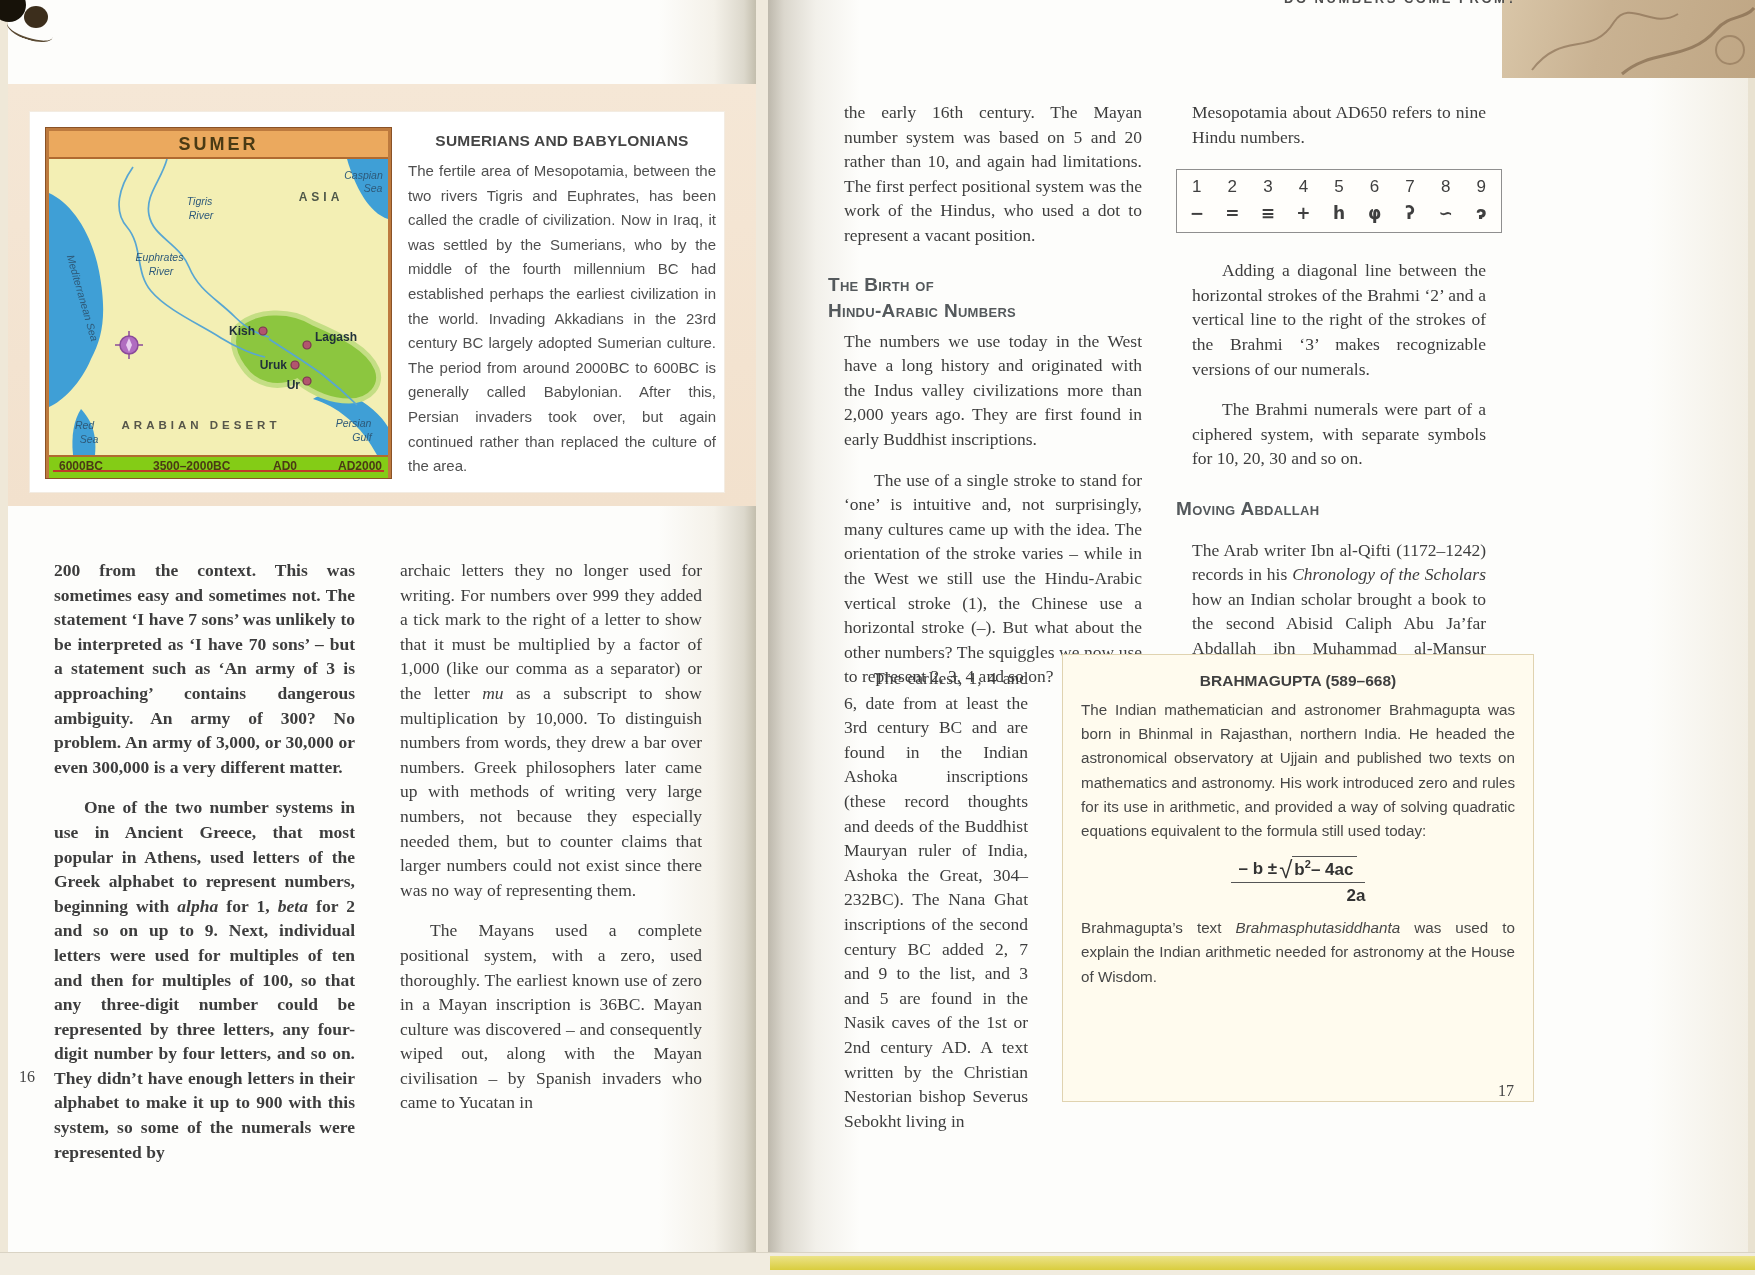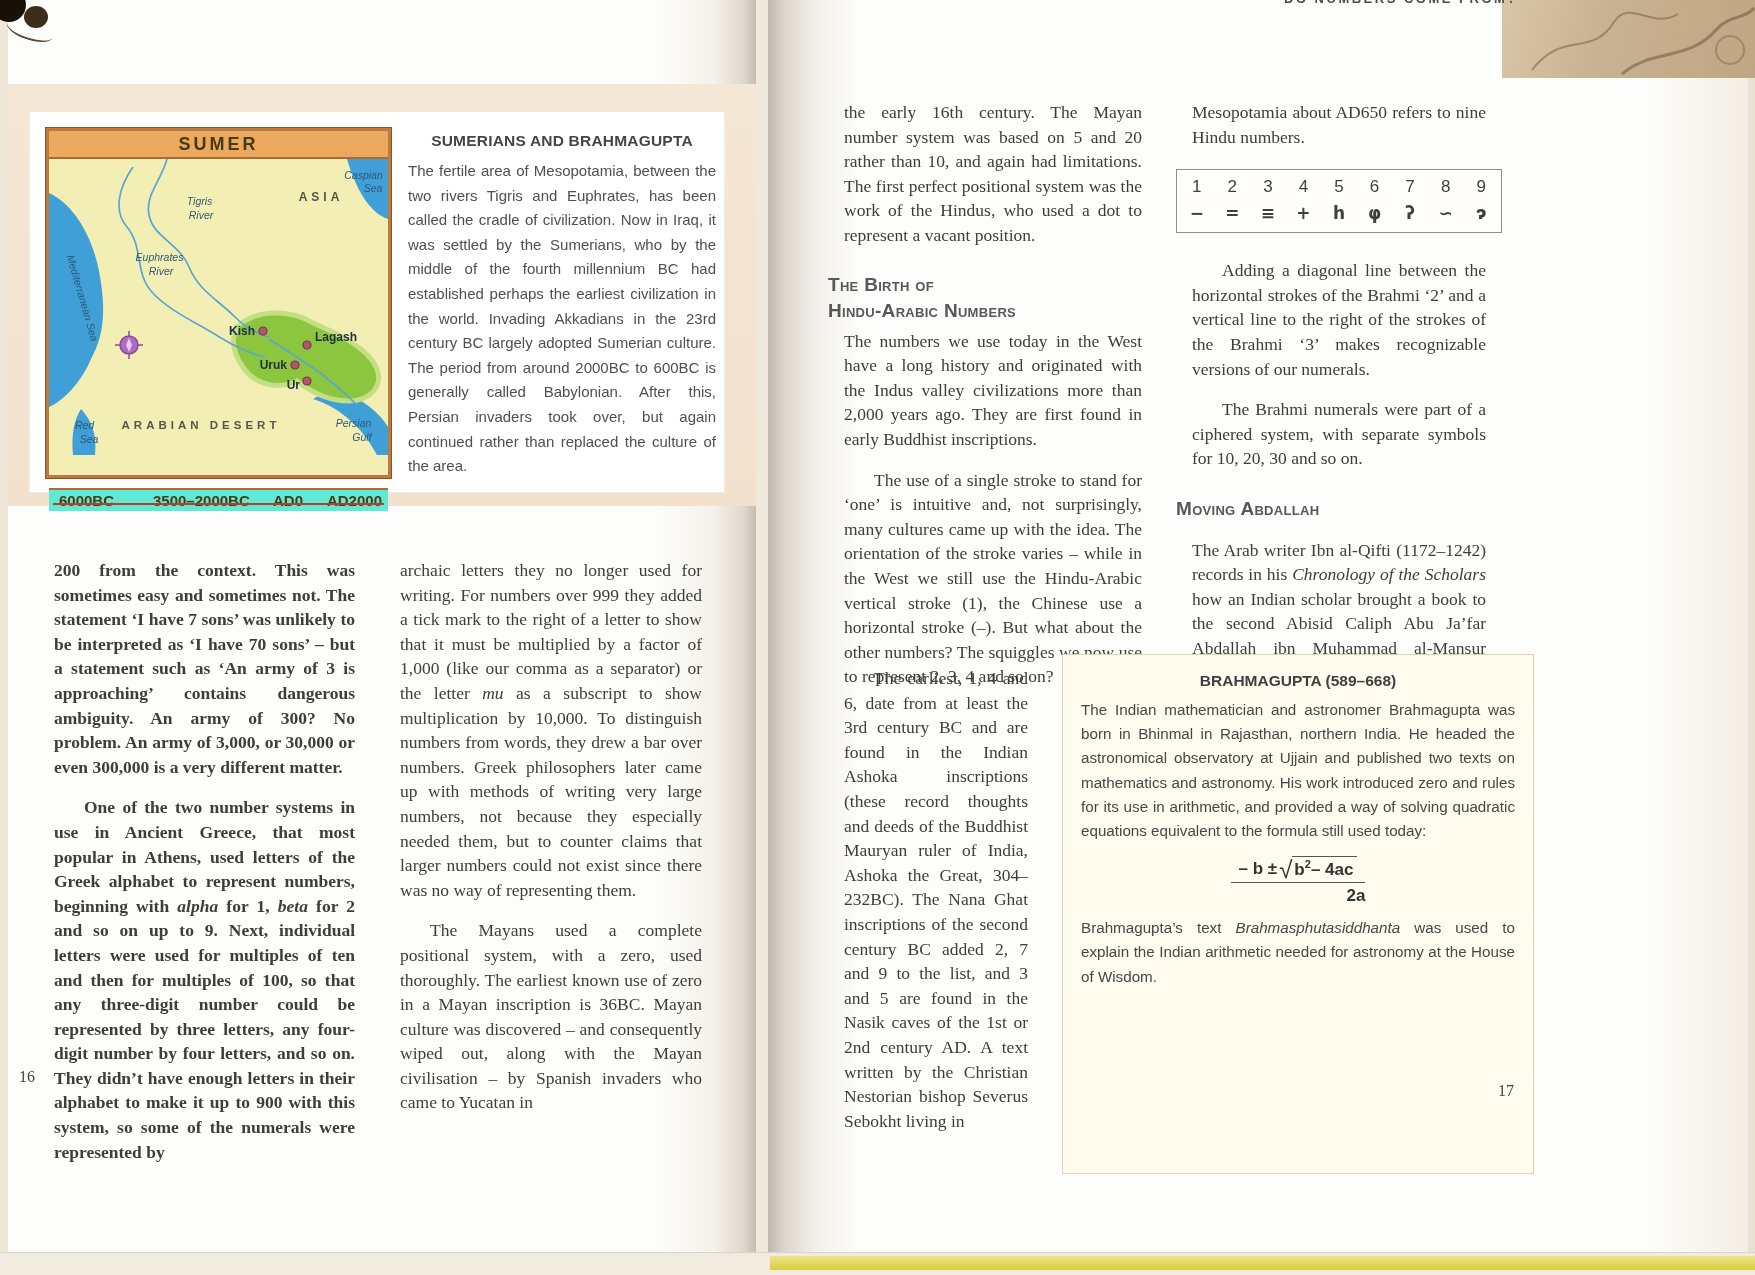--- a/index.html
+++ b/index.html
@@ -26,22 +26,22 @@
   .corner-art svg{display:block;}
   .running-header{left:1284px;top:-9px;width:470px;height:16px;overflow:hidden;
     font-family:"Liberation Sans",sans-serif;font-weight:bold;font-size:13px;letter-spacing:2.5px;color:#4d4d4d;}
   
   .peach-band{left:8px;top:84px;width:748px;height:422px;background:linear-gradient(#f5e7d6,#f2e1cd);}
   .feature-box{left:30px;top:112px;width:694px;height:380px;background:#fff;box-shadow:0 0 0 1px #f3ece2;}
   .map{left:46px;top:128px;width:345px;height:350px;box-sizing:border-box;border:3px solid #bd7a3e;outline:1px solid #8a5226;background:#f3efb4;}
   .map-title{height:26px;line-height:26px;text-align:center;background:#eba95e;border-bottom:2px solid #b06a30;
     font-family:"Liberation Sans",sans-serif;font-weight:bold;font-size:18px;letter-spacing:3px;color:#4a3a14;}
   .map svg{display:block;background:#f3efb4;}
-  .map-timeline{position:relative;height:21px;background:#5eead4;border-top:2px solid #b06a30;
-    font-family:"Liberation Sans",sans-serif;font-weight:bold;font-size:15px;color:#4a3a14;margin-top:33px;}
+  .map-timeline{position:relative;height:21px;background:#84cc16;border-top:2px solid #b06a30;
+    font-family:"Liberation Sans",sans-serif;font-weight:bold;font-size:12px;color:#4a3a14;}
   .map-timeline::after{content:"";position:absolute;left:4px;right:4px;top:13px;height:2px;background:#c03a2a;}
   .map-timeline span{position:absolute;top:2px;}
   .tl0{left:10px;} .tl1{left:104px;} .tl2{left:224px;} .tl3{right:6px;}
   
   .sidebar-text{left:408px;top:132px;width:308px;font-family:"Liberation Sans",sans-serif;color:#4f4f4f;}
   .sidebar-text h3{margin:0 0 9px 0;text-align:center;font-size:15.5px;color:#454545;letter-spacing:.2px;}
   .sidebar-text p{margin:0;font-size:15px;line-height:24.6px;text-align:justify;}
   
   .bodycol p{margin:16px;font-size:17.5px;line-height:24.6px;text-align:justify;color:#3d3d3d;}
   .bodycol p.indent{text-indent:30px;}
@@ -55,21 +55,21 @@
   .rcolA .sc-head{margin-top:24px;}
   .rcolA .after-head{margin-top:5px;}
   .gap-top{margin-top:24.6px;}
   
   .numerals{margin-top:20px;border:1.5px solid #8f8f8f;background:#fffefb;padding:7px 2px 9px;
     display:grid;grid-template-columns:repeat(9,1fr);row-gap:6px;}
   .numerals .cell{text-align:center;font-family:"Liberation Sans",sans-serif;font-size:17px;color:#3f3f3f;}
   .numerals .glyph{font-family:"DejaVu Sans",sans-serif;font-weight:600;font-size:17px;}
   .rcolB .after-table{margin-top:25px;}
   
-  .brah-box{left:1062px;top:654px;width:472px;height:520px;box-sizing:border-box;background:#fffbee;
+  .brah-box{left:1062px;top:654px;width:472px;height:448px;box-sizing:border-box;background:#fffbee;
     border:1px solid #e0d3b0;padding:17px 18px 0;font-family:"Liberation Sans",sans-serif;color:#474747;}
   .brah-box h4{margin:0 0 8px 0;text-align:center;font-size:15.5px;color:#3f3f3f;}
   .brah-box p{margin:0;font-size:15.2px;line-height:24.2px;text-align:justify;}
   .formula{margin:12px 0 10px;text-align:center;font-weight:bold;color:#333;font-size:17px;}
   .frac{display:inline-block;vertical-align:middle;}
   .frac .numr{display:flex;align-items:flex-end;justify-content:center;padding:0 8px 3px;}
   .frac .lead{padding-right:2px;}
   .frac .radical{font-size:24px;line-height:1;font-weight:400;transform:translateY(3px);}
   .frac .radicand{border-top:1.6px solid #555;padding:1px 4px 0 2px;}
   .frac .radicand sup{font-size:11px;}
@@ -172,21 +172,21 @@
   </svg>
   <div class="map-timeline">
     <span class="tl0">6000BC</span>
     <span class="tl1">3500–2000BC</span>
     <span class="tl2">AD0</span>
     <span class="tl3">AD2000</span>
   </div>
 </div>
 
 <div class="abs sidebar-text">
-  <h3>SUMERIANS AND BRAHMAGUPTA</h3>
+  <h3>SUMERIANS AND BABYLONIANS</h3>
   <p>The fertile area of Mesopotamia, between the two rivers Tigris and Euphrates, has been called the cradle of civilization. Now in Iraq, it was settled by the Sumerians, who by the middle of the fourth millennium BC had established perhaps the earliest civilization in the world. Invading Akkadians in the 23rd century BC largely adopted Sumerian culture. The period from around 2000BC to 600BC is generally called Babylonian. After this, Persian invaders took over, but again continued rather than replaced the culture of the area.</p>
 </div>
 
 <div class="abs bodycol lcol1">
   <p>200 from the context. This was sometimes easy and sometimes not. The statement ‘I have 7 sons’ was unlikely to be interpreted as ‘I have 70 sons’ – but a statement such as ‘An army of 3 is approaching’ contains dangerous ambiguity. An army of 300? No problem. An army of 3,000, or 30,000 or even 300,000 is a very different matter.</p>
   <p class="indent"><span>One of the two number systems in use in Ancient Greece, that most popular in Athens, used letters of the Greek alphabet to represent numbers, beginning with </span><i>alpha</i><span> for 1, </span><i>beta</i><span> for 2 and so on up to 9. Next, individual letters were used for multiples of ten and then for multiples of 100, so that any three-digit number could be represented by three letters, any four-digit number by four letters, and so on. They didn’t have enough letters in their alphabet to make it up to 900 with this system, so some of the numerals were represented by</span></p>
 </div>
 <div class="abs bodycol lcol2">
   <p><span>archaic letters they no longer used for writing. For numbers over 999 they added a tick mark to the right of a letter to show that it must be multiplied by a factor of 1,000 (like our comma as a separator) or the letter </span><i>mu</i><span> as a subscript to show multiplication by 10,000. To distinguish numbers from words, they drew a bar over numbers. Greek philosophers later came up with methods of writing very large numbers, not because they especially needed them, but to counter claims that larger numbers could not exist since there was no way of representing them.</span></p>
   <p class="indent">The Mayans used a complete positional system, with a zero, used thoroughly. The earliest known use of zero in a Mayan inscription is 36BC. Mayan culture was discovered – and consequently wiped out, along with the Mayan civilisation – by Spanish invaders who came to Yucatan in</p>

